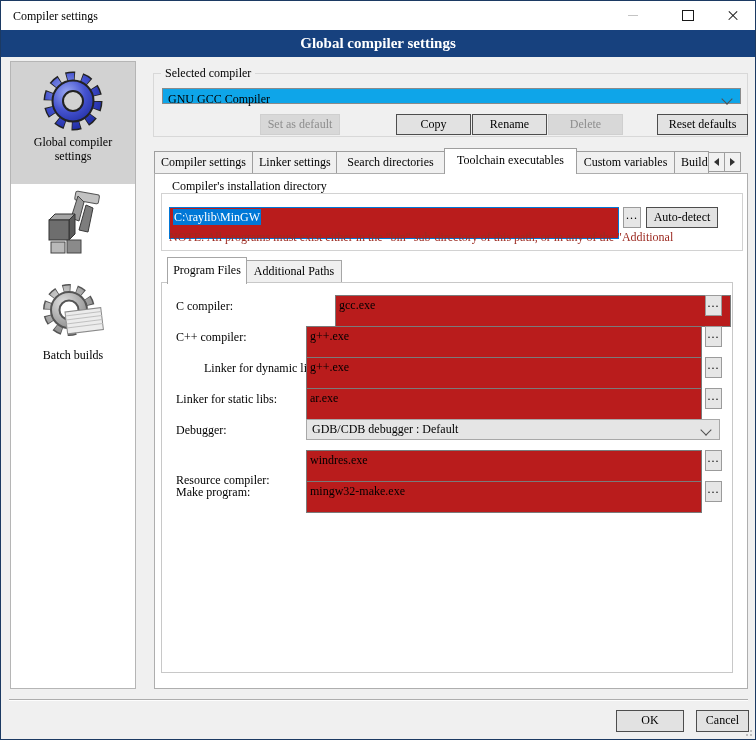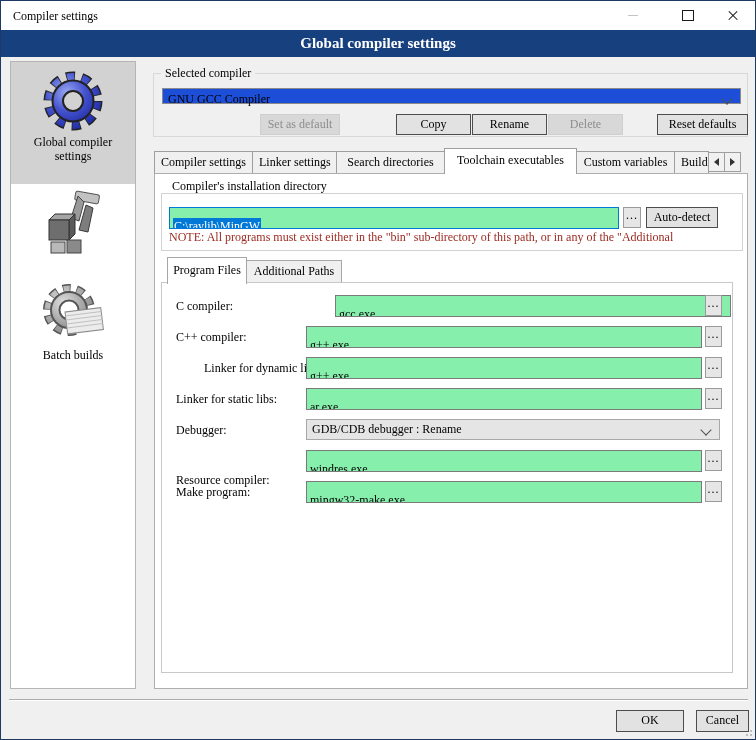--- a/index.html
+++ b/index.html
@@ -34,28 +34,28 @@
   .glabel{position:absolute;padding:0 4px;line-height:14px;z-index:2;}
 
   
   .btn{position:absolute;box-sizing:border-box;height:21px;background:#e2e2e2;border:1px solid #4d4d4d;
        text-align:center;line-height:18px;font-size:12px;cursor:default;}
   .btn.disabled{background:#d8d8d8;border:1px solid #cfcfcf;color:#8d8d8d;}
   .browse{position:absolute;box-sizing:border-box;height:21px;background:#e6e6e6;border:1px solid #9b9b9b;
           text-align:center;line-height:14px;font-size:12px;letter-spacing:1px;}
 
   
-  .combo{position:absolute;box-sizing:border-box;background:#1d4ed8;border:1px solid #8a8a8a;height:16px;
+  .combo{position:absolute;box-sizing:border-box;background:#0ea5e9;border:1px solid #8a8a8a;height:16px;
          line-height:20px;padding:0 22px 0 5px;}
   .combo.gray{background:#e5e5e5;border-color:#a8a8a8;}
   .chev{position:absolute;right:9px;top:6px;width:7px;height:7px;border-right:1.4px solid #505050;border-bottom:1.4px solid #505050;transform:rotate(45deg);}
 
   
-  .input{position:absolute;box-sizing:border-box;background:#86efac;border:1px solid #7a7a7a;height:20px;
-         line-height:17px;padding:10px 3px;white-space:nowrap;overflow:hidden;}
+  .input{position:absolute;box-sizing:border-box;background:#b91c1c;border:1px solid #7a7a7a;height:32px;
+         line-height:17px;padding:1px 3px;white-space:nowrap;overflow:hidden;}
   .input.focused{border-color:#0078d7;}
   .sel{background:#0078d7;color:#fff;padding:1px 1px;}
 
   
   .tab{position:absolute;top:150px;height:22px;box-sizing:border-box;background:#f0f0f0;border:1px solid #9e9e9e;border-bottom:none;
        text-align:center;line-height:21px;white-space:nowrap;overflow:hidden;padding:0 6px;cursor:default;}
   .tab.active{top:147px;height:26px;background:#fff;z-index:5;line-height:23px;}
   .tscroll{position:absolute;top:151px;width:17px;height:20px;box-sizing:border-box;background:#f1f1f1;border:1px solid #9e9e9e;z-index:6;
            display:flex;align-items:center;justify-content:center;}
   .tri-l{width:0;height:0;border-top:4px solid transparent;border-bottom:4px solid transparent;border-right:5px solid #333;}
@@ -211,21 +211,21 @@
       <span class="flabel" style="top:78px;margin-left:28px;">Linker for dynamic libs:</span>
       <div class="input" style="left:144px;top:74px;width:396px;"><span>g++.exe</span></div>
       <div class="browse" style="left:543px;top:74px;width:17px;">...</div>
 
       <span class="flabel" style="top:109px;">Linker for static libs:</span>
       <div class="input" style="left:144px;top:105px;width:396px;"><span>ar.exe</span></div>
       <div class="browse" style="left:543px;top:105px;width:17px;">...</div>
 
       <span class="flabel" style="top:140px;">Debugger:</span>
       <div class="combo gray" style="left:144px;top:136px;width:414px;height:21px;line-height:19px;">
-        <span>GDB/CDB debugger : Rename</span>
+        <span>GDB/CDB debugger : Default</span>
         <span class="chev" style="top:6px;"></span>
       </div>
 
       <span class="flabel" style="top:171px;margin-top:19px;">Resource compiler:</span>
       <div class="input" style="left:144px;top:167px;width:396px;"><span>windres.exe</span></div>
       <div class="browse" style="left:543px;top:167px;width:17px;">...</div>
 
       <span class="flabel" style="top:202px;">Make program:</span>
       <div class="input" style="left:144px;top:198px;width:396px;"><span>mingw32-make.exe</span></div>
       <div class="browse" style="left:543px;top:198px;width:17px;">...</div>

